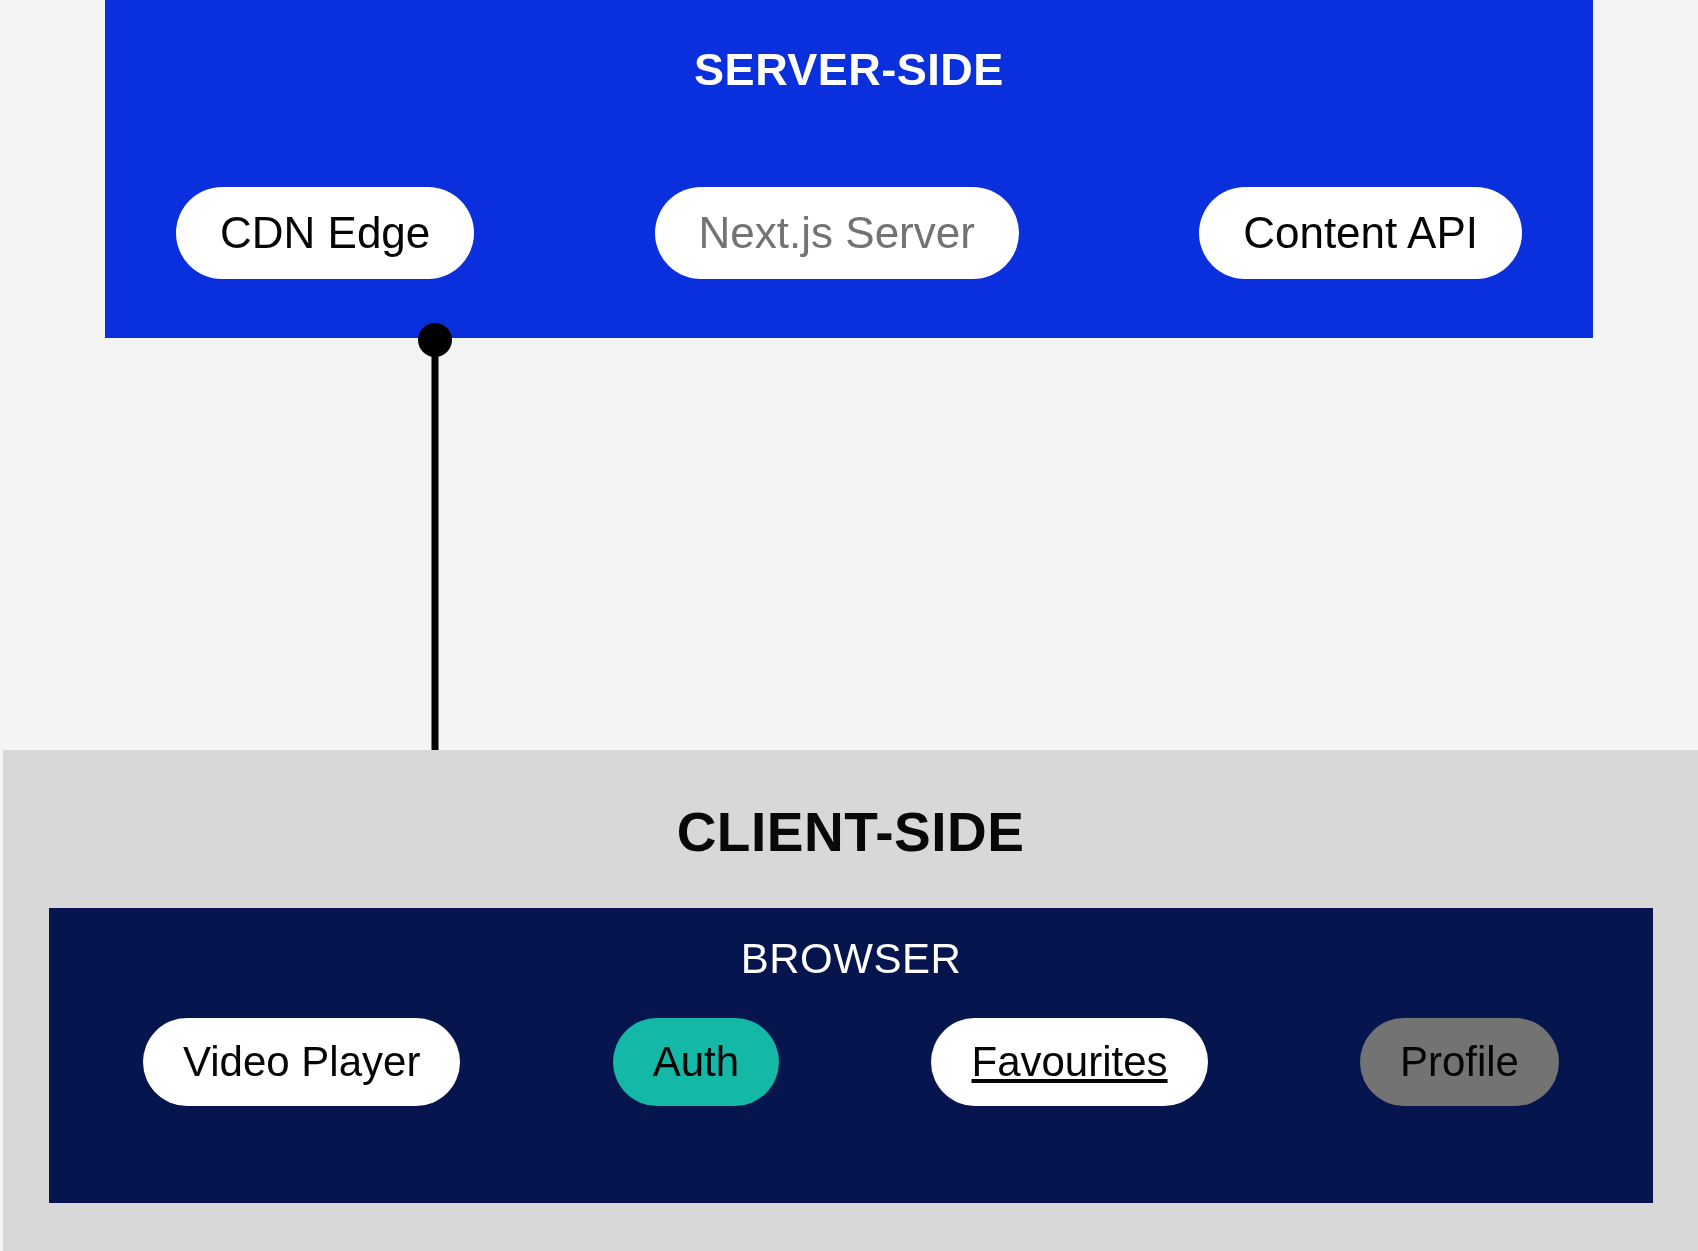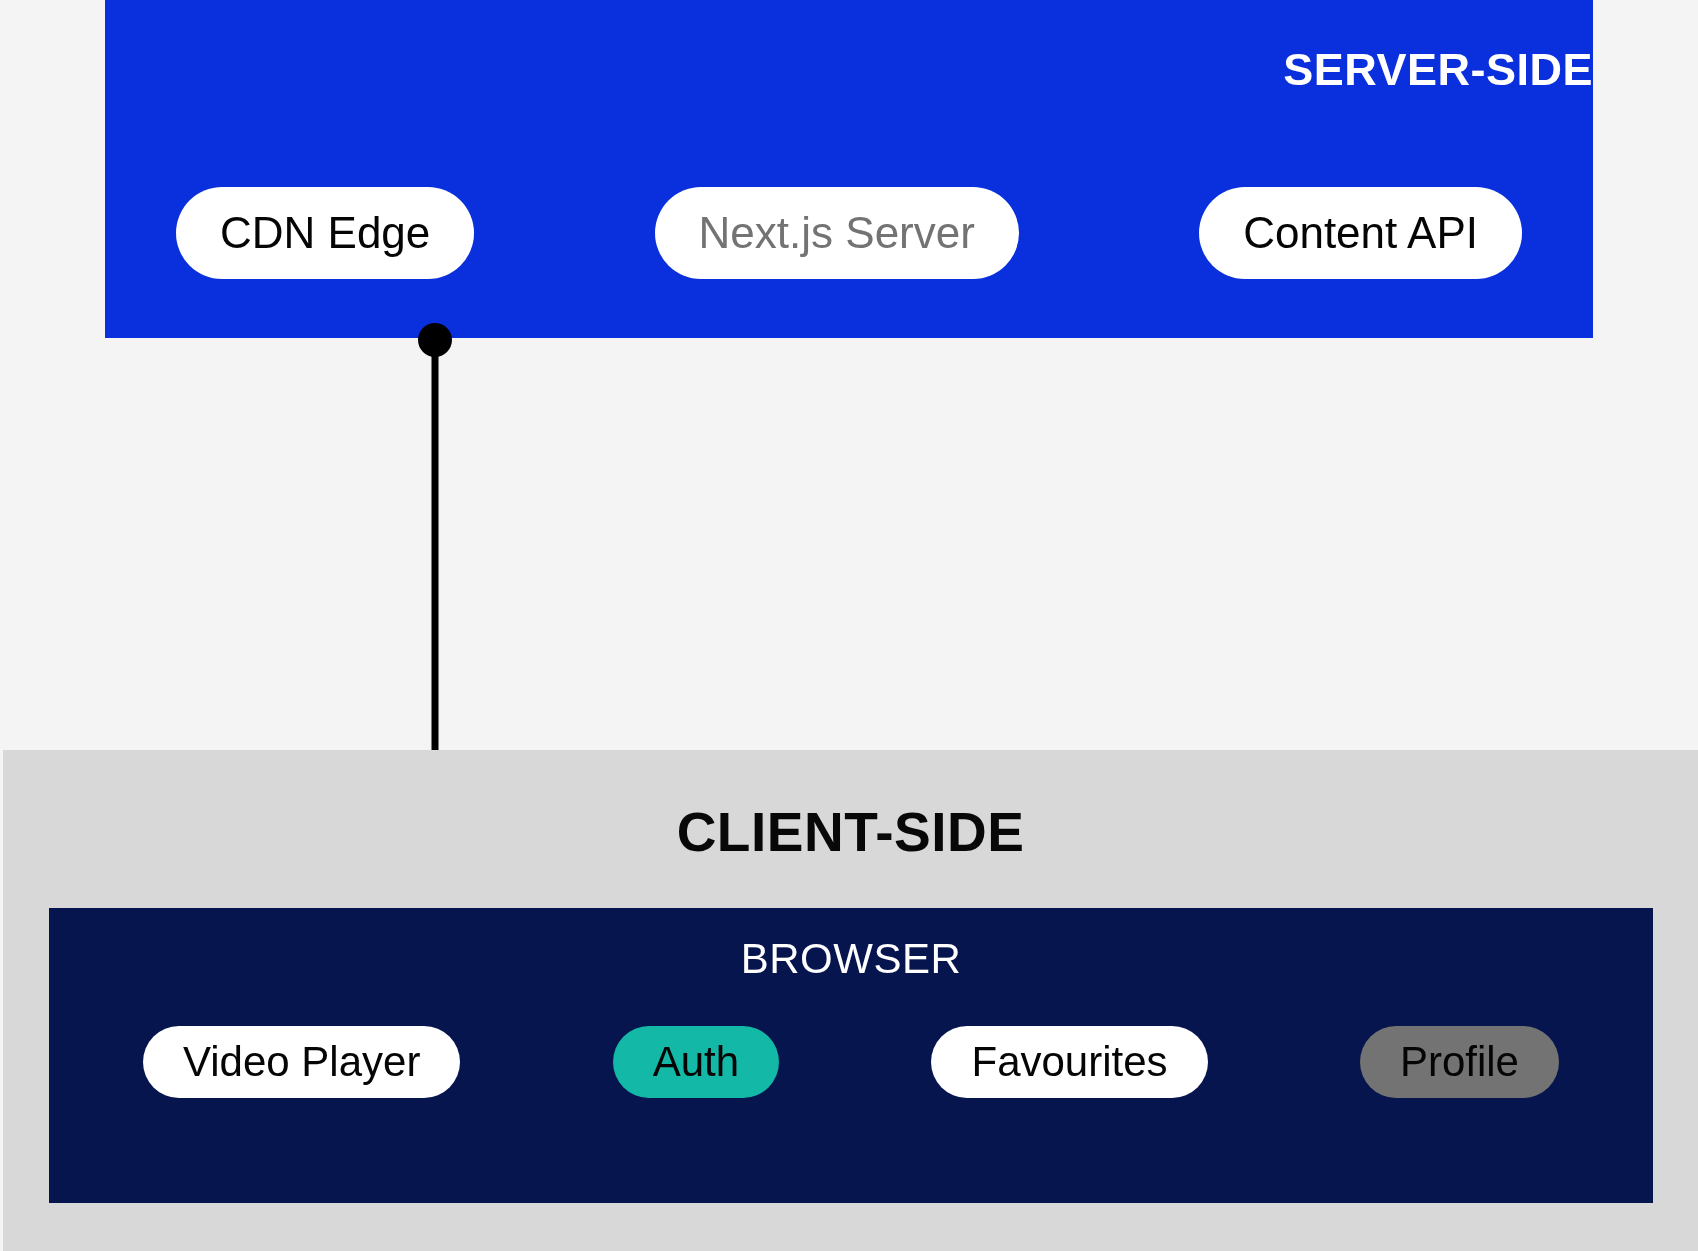--- a/index.html
+++ b/index.html
@@ -29,21 +29,21 @@
     width: 1488px;
     height: 338px;
     background: #0a2fdc;
     box-sizing: border-box;
   }
   .server-title {
     position: absolute;
     left: 0;
     right: 0;
     top: 45px;
-    text-align: right;
+    text-align: center;
     color: #ffffff;
     font-size: 45px;
     font-weight: bold;
     letter-spacing: 0.5px;
     line-height: 1.1;
   }
   .server-pills {
     position: absolute;
     left: 71px;
     right: 71px;
@@ -64,21 +64,21 @@
     align-items: center;
     justify-content: center;
     padding: 13px 44px;
     box-sizing: border-box;
     color: #050505;
     font-size: 44px;
     line-height: 1;
     white-space: nowrap;
   }
   .pill-sm {
-    height: 72px;
+    height: 88px;
     font-size: 42px;
     padding: 12px 40px;
     justify-content: center;
   }
 
   
   .connector {
     position: absolute;
     left: 370px;
     top: 300px;
@@ -188,21 +188,21 @@
     <div class="browser-box" style="background: rgb(6, 21, 78);">
       <div class="browser-title" style="color: rgb(255, 255, 255);">BROWSER</div>
 
       <div class="browser-pills">
         <div class="pill pill-sm" style="background: rgb(255, 255, 255); color: rgb(5, 5, 5);">
           <span>Video Player</span>
         </div>
         <div class="pill pill-sm" style="background: #14b8a6; color: rgb(5, 5, 5);">
           <span>Auth</span>
         </div>
-        <div class="pill pill-sm" style="background: rgb(255, 255, 255); color: rgb(5, 5, 5);">
+        <div class="pill pill-sm" style="background: rgb(255, 255, 255); color: rgb(5, 5, 5); text-decoration: underline;">
           <span>Favourites</span>
         </div>
         <div class="pill pill-sm" style="background: #737373; color: rgb(5, 5, 5);">
           <span>Profile</span>
         </div>
       </div>
     </div>
   </div>
 
 </div>

